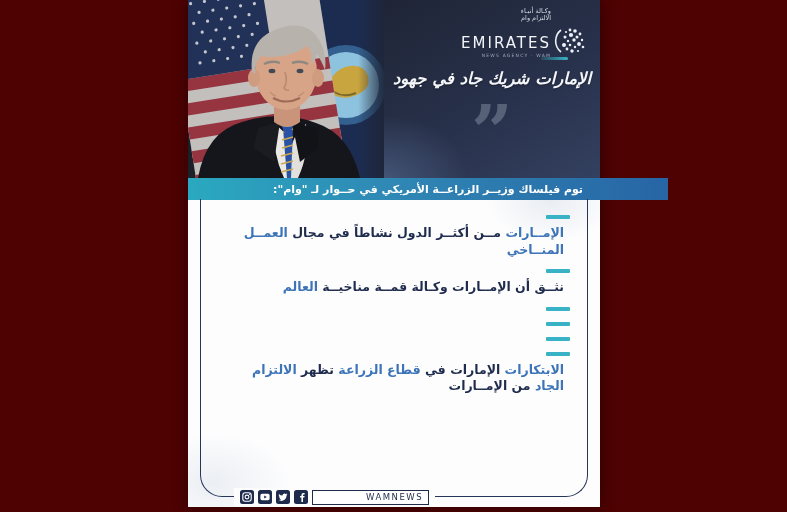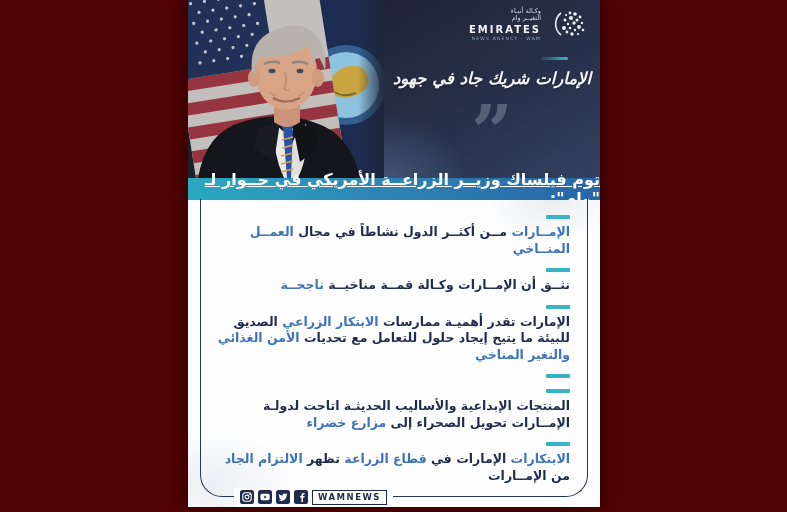--- a/index.html
+++ b/index.html
@@ -21,81 +21,81 @@
   .panel{
     position:relative;flex:1;height:178px;
     background:
       radial-gradient(120px 90px at 0% 100%, rgba(110,140,185,.38), rgba(110,140,185,0) 70%),
       linear-gradient(150deg,#1f2536 0%,#28314b 55%,#33405f 100%);
     overflow:hidden;
   }
   .photo-fade{position:absolute;top:0;left:170px;width:26px;height:178px;
     background:linear-gradient(to right, rgba(31,37,54,0), rgba(31,37,54,.85));pointer-events:none;}
   
-  .logo{position:absolute;top:7px;right:13px;display:flex;align-items:center;gap:12px;}
+  .logo{position:absolute;top:7px;right:13px;display:flex;align-items:flex-end;gap:2px;}
   .logo-text{text-align:right;direction:rtl;line-height:1.15;margin-top:1px;}
   .logo-ar{font-size:6.5px;color:#d4dbe6;}
-  .logo-en{font-size:10px;font-weight:bold;letter-spacing:2px;color:#f2f4f8;margin-top:1px;}
+  .logo-en{font-size:15px;font-weight:normal;letter-spacing:2px;color:#f2f4f8;margin-top:12px;}
   .logo-sub{font-size:4.5px;letter-spacing:1.2px;color:#9aa7bd;margin-top:1px;}
   
   .hero-dash{position:absolute;top:57px;right:32px;width:27px;height:3px;border-radius:2px;
     background:linear-gradient(to right, rgba(58,181,198,.15), #3ab5c6);}
   
   .headline{
     position:absolute;top:66px;left:4px;right:4px;
     direction:rtl;text-align:center;color:#f4f6f9;
     font-size:16.5px;font-weight:bold;line-height:25px;
     text-shadow:0 1px 2px rgba(0,0,0,.35);
     font-style:italic;
   }
   .quote{
     position:absolute;top:96px;left:50%;transform:translateX(-50%);
     font-size:72px;line-height:72px;color:rgba(195,204,218,.30);
     font-family:"DejaVu Serif","Liberation Serif",serif;font-weight:bold;
   }
   
   .banner{
-    position:absolute;left:0;top:178px;width:412px;height:22px;
+    position:absolute;left:0;top:178px;width:480px;height:22px;
     background:linear-gradient(to right,#2aa9c0 0%,#2f86b4 45%,#2765a5 100%);
     display:flex;align-items:center;justify-content:center;
-    direction:rtl;color:#fff;font-size:16px;font-weight:bold;text-decoration:underline;
+    direction:rtl;color:#fff;font-size:11px;font-weight:bold;
   }
   
   .card{position:absolute;left:0;top:200px;width:412px;height:307px;background:
       radial-gradient(90px 60px at 88% 0%, rgba(208,216,226,.45), rgba(208,216,226,0) 70%),
       radial-gradient(110px 70px at 6% 92%, rgba(208,216,226,.40), rgba(208,216,226,0) 70%),
       #fdfdfe;}
   .card-border{
     position:absolute;left:12px;right:12px;top:-1px;bottom:10px;
     border:1px solid #26355a;border-top:none;border-radius:0 0 22px 22px;
     pointer-events:none;
   }
   .bullets{
     position:absolute;top:15px;right:30px;left:26px;
     direction:rtl;text-align:right;
   }
   .bullet{margin-bottom:11px;}
   .dash{display:block;width:24px;height:4px;background:#38b2c4;border-radius:1px;
     margin:0 0 5px auto;}
-  .btext{margin:0;font-size:12.5px;font-weight:bold;line-height:16.5px;color:#1f2c4d;}
+  .btext{margin:6px;font-size:12.5px;font-weight:bold;line-height:16.5px;color:#1f2c4d;}
   .btext .hl{color:#3d74b8;}
   
   .footer{
     position:absolute;top:288px;left:46px;height:18px;
     display:flex;align-items:center;gap:4px;
     background:#fdfdfe;padding:0 6px;
   }
   .sq{width:14px;height:14px;background:#1e2b4c;border-radius:2.5px;
     display:flex;align-items:center;justify-content:center;flex:none;}
   .sq svg{display:block;}
   .wambox{
     height:13px;border:1px solid #1e2b4c;background:#fff;
     display:flex;align-items:center;padding:0 5px;
   }
-  .wambox span{font-size:8.5px;font-weight:bold;letter-spacing:1.5px;color:#1e2b4c;}
+  .wambox span{font-size:8.5px;font-weight:normal;letter-spacing:1.5px;color:#1e2b4c;margin-left:48px;}
 </style>
 </head>
 <body>
 
 <div class="stage">
   <div class="content">
 
     <div class="hero">
       <div class="photo">
         <svg width="196" height="178" viewBox="0 0 196 178">
@@ -196,21 +196,21 @@
             <path d="M82,92 q4,4 6,4 M116,92 q-4,4 -6,4" stroke="#c08e72" stroke-width="1.2" fill="none"></path>
           </g>
         </svg>
         <div class="photo-fade"></div>
       </div>
 
       <div class="panel">
         <div class="logo">
           <div class="logo-text">
             <div class="logo-ar">وكـالة أنبـاء</div>
-            <div class="logo-ar">التغيــر وام</div>
+            <div class="logo-ar">الالتزام وام</div>
             <div class="logo-en" dir="ltr">EMIRATES</div>
             <div class="logo-sub" dir="ltr">NEWS AGENCY · WAM</div>
           </div>
           <svg width="34" height="34" viewBox="0 0 34 34">
             <path d="M8,28 A14,14 0 0 1 8,6" stroke="#e9edf4" stroke-width="1.6" fill="none"></path>
             <g fill="#eef2f8">
               <circle cx="17" cy="6" r="1.4"></circle>
                 <circle cx="22" cy="7" r="1.8"></circle>
                 <circle cx="27" cy="10" r="1.4"></circle>
               <circle cx="13" cy="8" r="1.1"></circle>
@@ -245,32 +245,30 @@
 
     <div class="card">
       <div class="card-border"></div>
       <div class="bullets">
           <div class="bullet">
             <span class="dash"></span>
             <p class="btext"><span class="hl">الإمــارات</span><span> مــن أكثــر الدول نشاطاً في مجال </span><span class="hl">العمــل المنــاخي</span></p>
           </div>
           <div class="bullet">
             <span class="dash"></span>
-            <p class="btext"><span>نثــق أن الإمــارات وكـالة قمــة مناخيــة </span><span class="hl">ناجحــة</span></p>
-          </div>
-          <div class="bullet">
-            <span class="dash"></span>
-            <p class="btext"><span>الإمارات تقدر أهميـة ممارسات </span><span class="hl">الابتكار الزراعي</span><span> الصديق للبيئة ما يتيح إيجاد حلول للتعامل مع تحديات </span><span class="hl">الأمن الغذائي والتغير المناخي</span></p>
-          </div>
-          <div class="bullet">
-            <span class="dash"></span>
-          </div>
-          <div class="bullet">
-            <span class="dash"></span>
-            <p class="btext"><span>المنتجات الإبداعية والأساليب الحديثـة اتاحت لدولـة الإمــارات تحويل الصحراء إلى </span><span class="hl">مزارع خضراء</span></p>
+            <p class="btext"><span>نثــق أن الإمــارات وكـالة قمــة مناخيــة </span><span class="hl">العالم</span></p>
+          </div>
+          <div class="bullet">
+            <span class="dash"></span>
+          </div>
+          <div class="bullet">
+            <span class="dash"></span>
+          </div>
+          <div class="bullet">
+            <span class="dash"></span>
           </div>
           <div class="bullet">
             <span class="dash"></span>
             <p class="btext"><span class="hl">الابتكارات</span><span> الإمارات في </span><span class="hl">قطاع الزراعة</span><span> تظهر </span><span class="hl">الالتزام الجاد</span><span> من الإمــارات</span></p>
           </div>
         </div>
 
       <div class="footer">
         <div class="sq">
           <svg width="10" height="10" viewBox="0 0 10 10">

